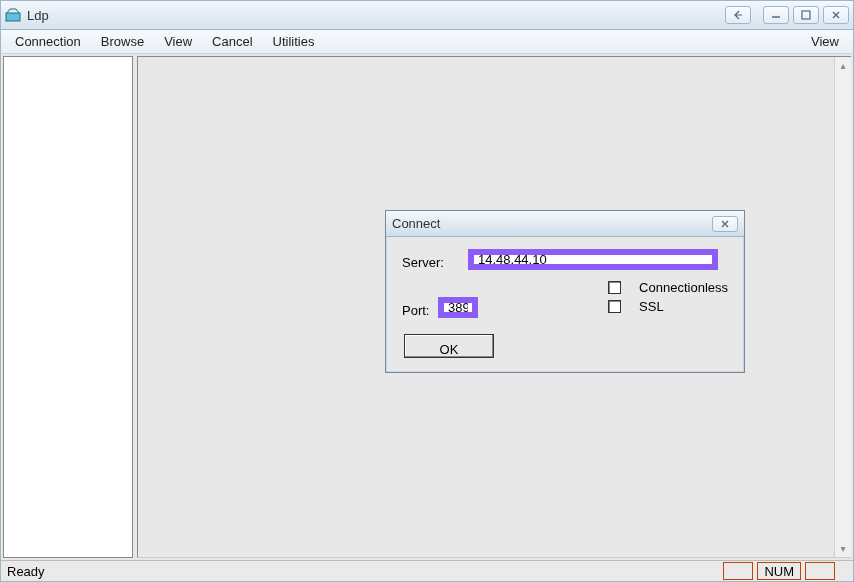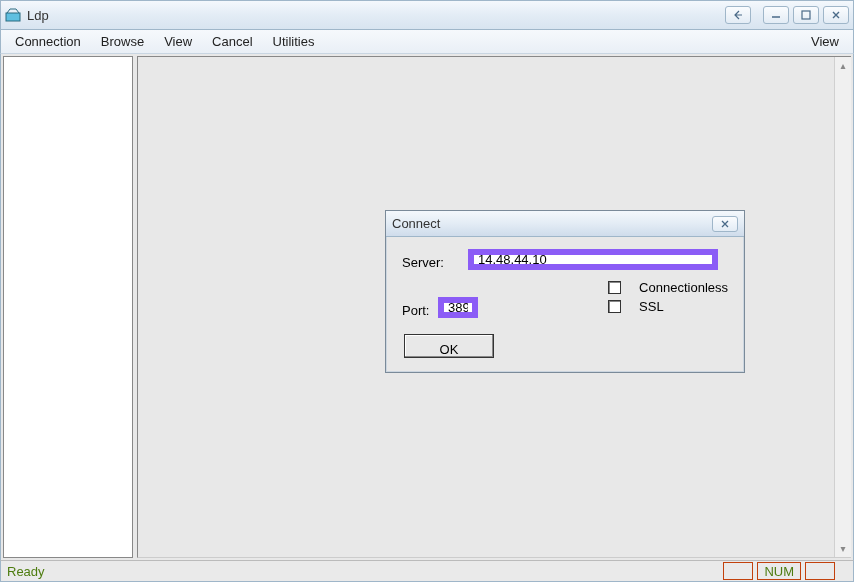--- a/index.html
+++ b/index.html
@@ -121,21 +121,21 @@
     .scrollbar .sb-down { position: absolute; bottom: 0; left: 0; right: 0; }
     
     .statusbar {
       height: 22px;
       border: 1px solid #9fb6c9;
       border-top: 1px solid #bbb;
       background: #eaeaea;
       display: flex;
       align-items: center;
       font-size: 13px;
-      color: #4d7c0f;
+      color: #000000;
     }
     .statusbar .status-text {
       padding-left: 6px;
       flex: 1;
     }
     .statusbar .cell {
       border: 1px solid #c2410c;
       height: 18px;
       margin: 0 2px;
       padding: 0 6px;

